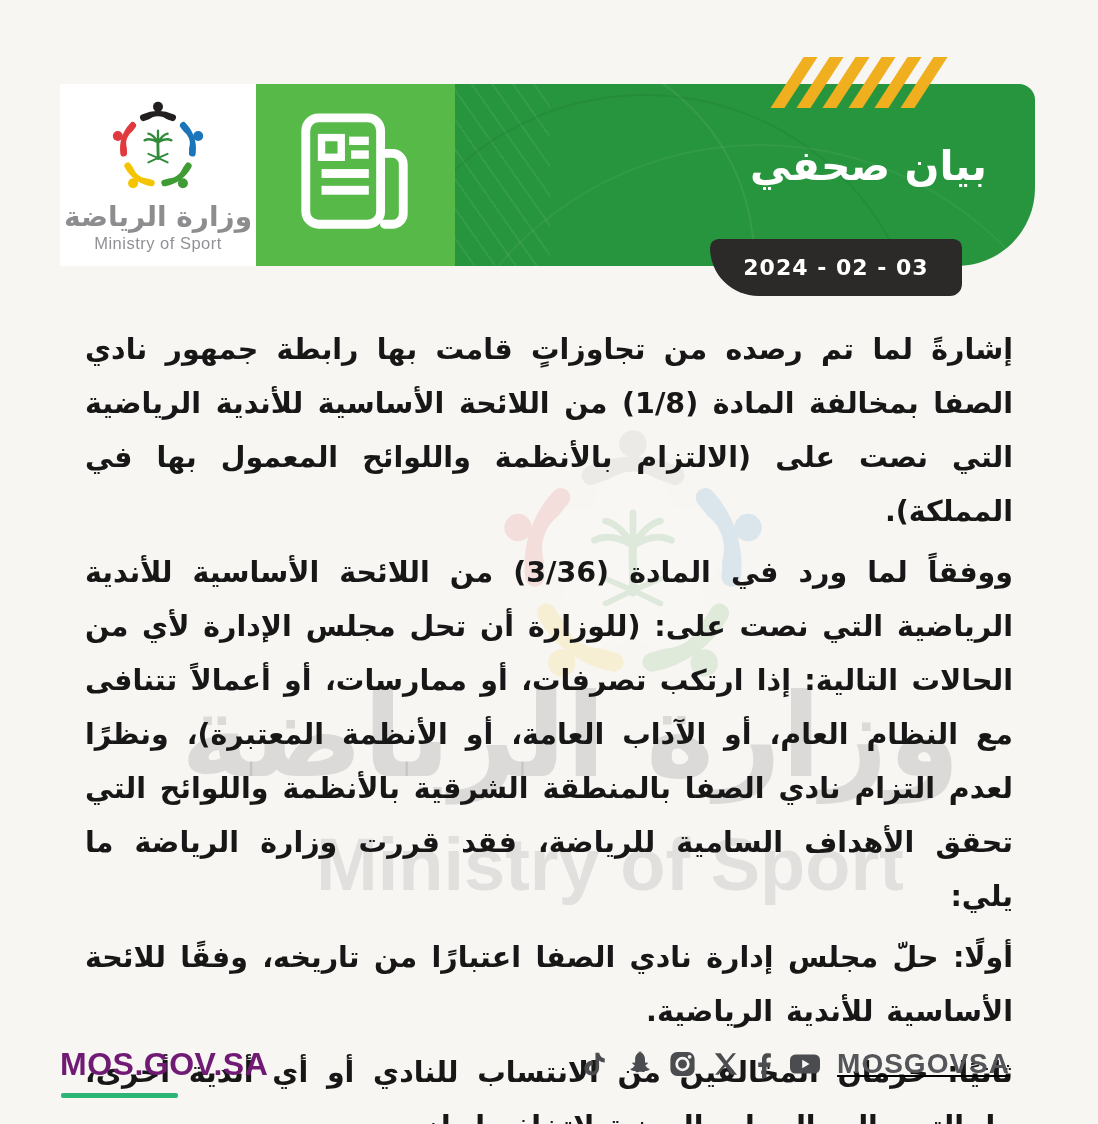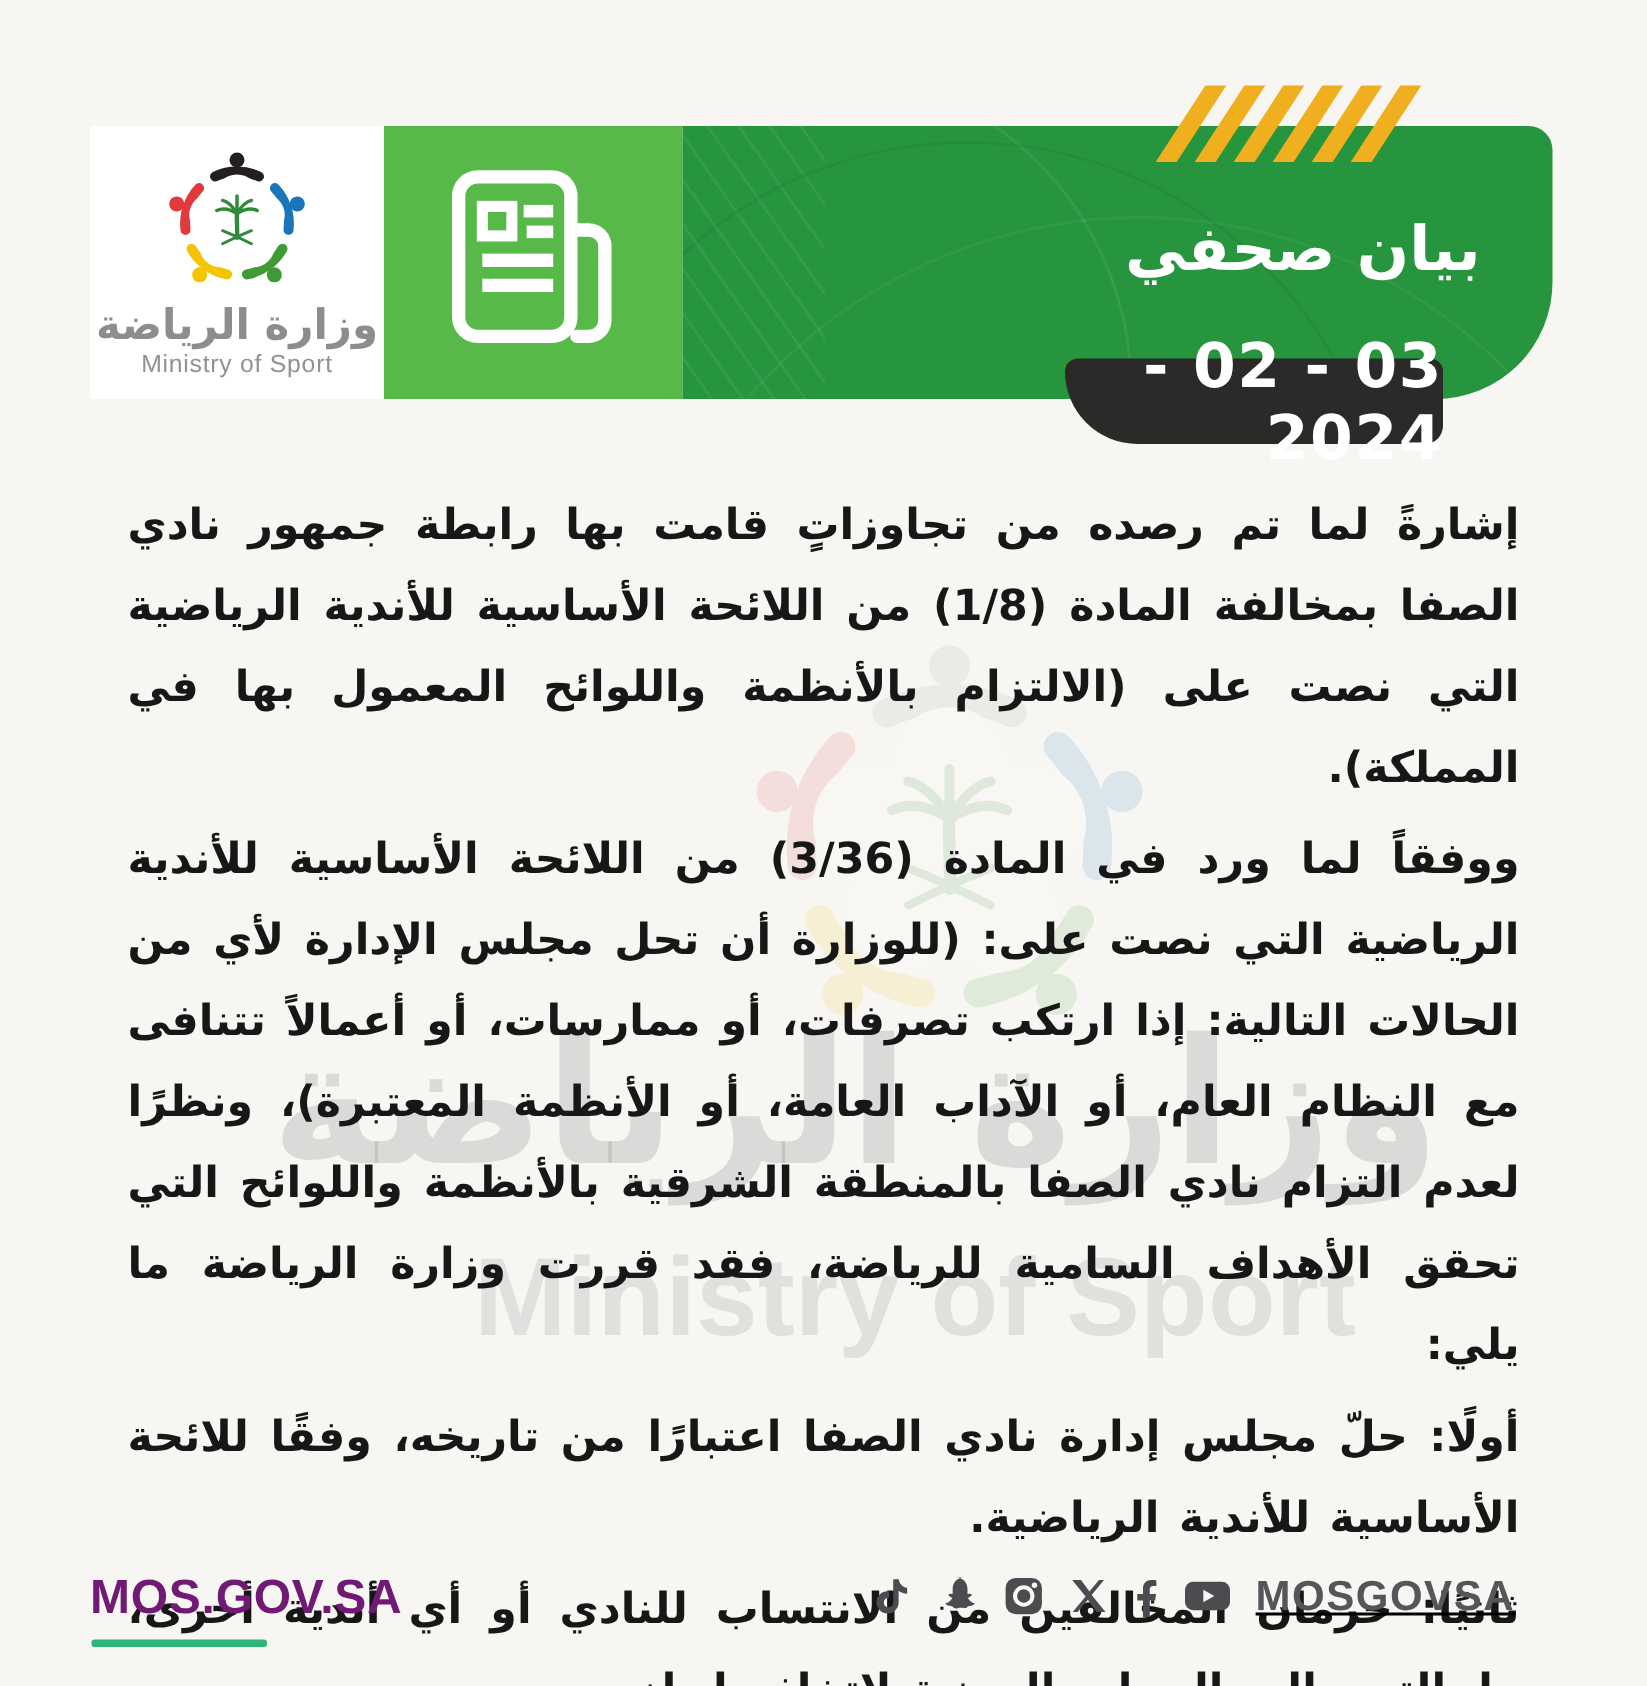--- a/index.html
+++ b/index.html
@@ -57,21 +57,21 @@
   .banner-title {
     position:absolute; right:48px; top:62px;
     color:#ffffff; font-size:41px; font-weight:700; direction:rtl; line-height:1;
   }
 
   .date-badge {
     position:absolute; left:710px; top:239px; width:252px; height:57px;
     background:#2b2a28; z-index:3; border-radius:10px 10px 14px 56px;
     display:flex; align-items:center; justify-content:center;
   }
-  .date-badge span { color:#ffffff; font-size:41px; font-weight:700; letter-spacing:1px; direction:rtl; }
+  .date-badge span { color:#ffffff; font-size:22px; font-weight:700; letter-spacing:1px; direction:rtl; }
 
   .stripes { position:absolute; left:787px; top:57px; display:flex; gap:12px; z-index:4; }
   .stripe { width:14px; height:51px; transform:skewX(-33deg); }
 
   
   .content {
     position:absolute; left:85px; right:85px; top:323px; z-index:2;
     direction:rtl; text-align:justify;
     color:#171717; font-size:28.5px; font-weight:700; line-height:54px;
     word-spacing:3px;

